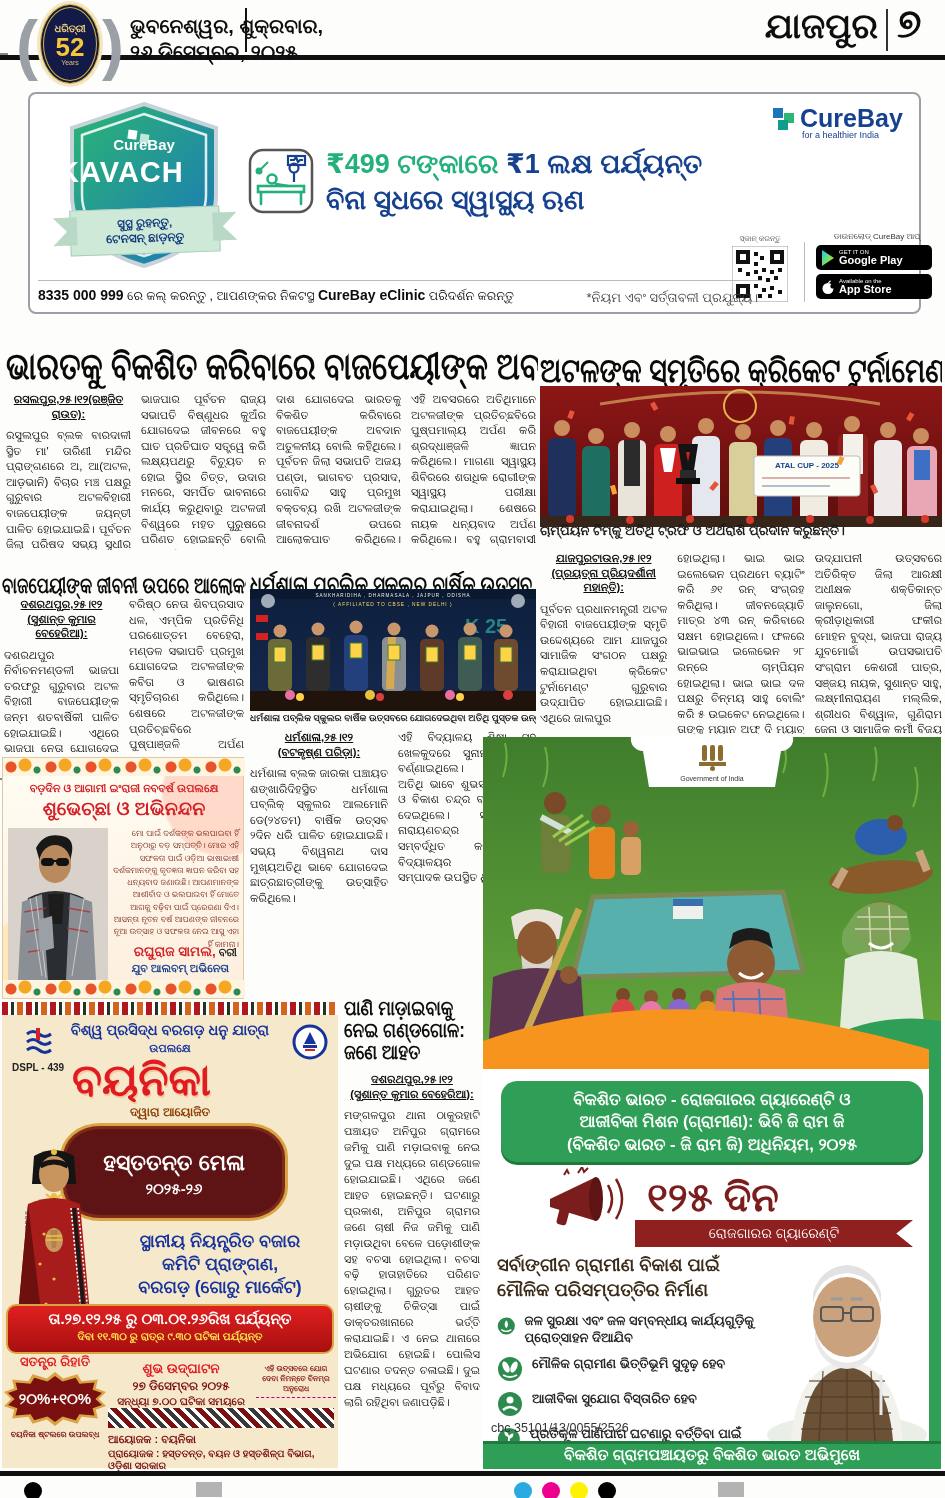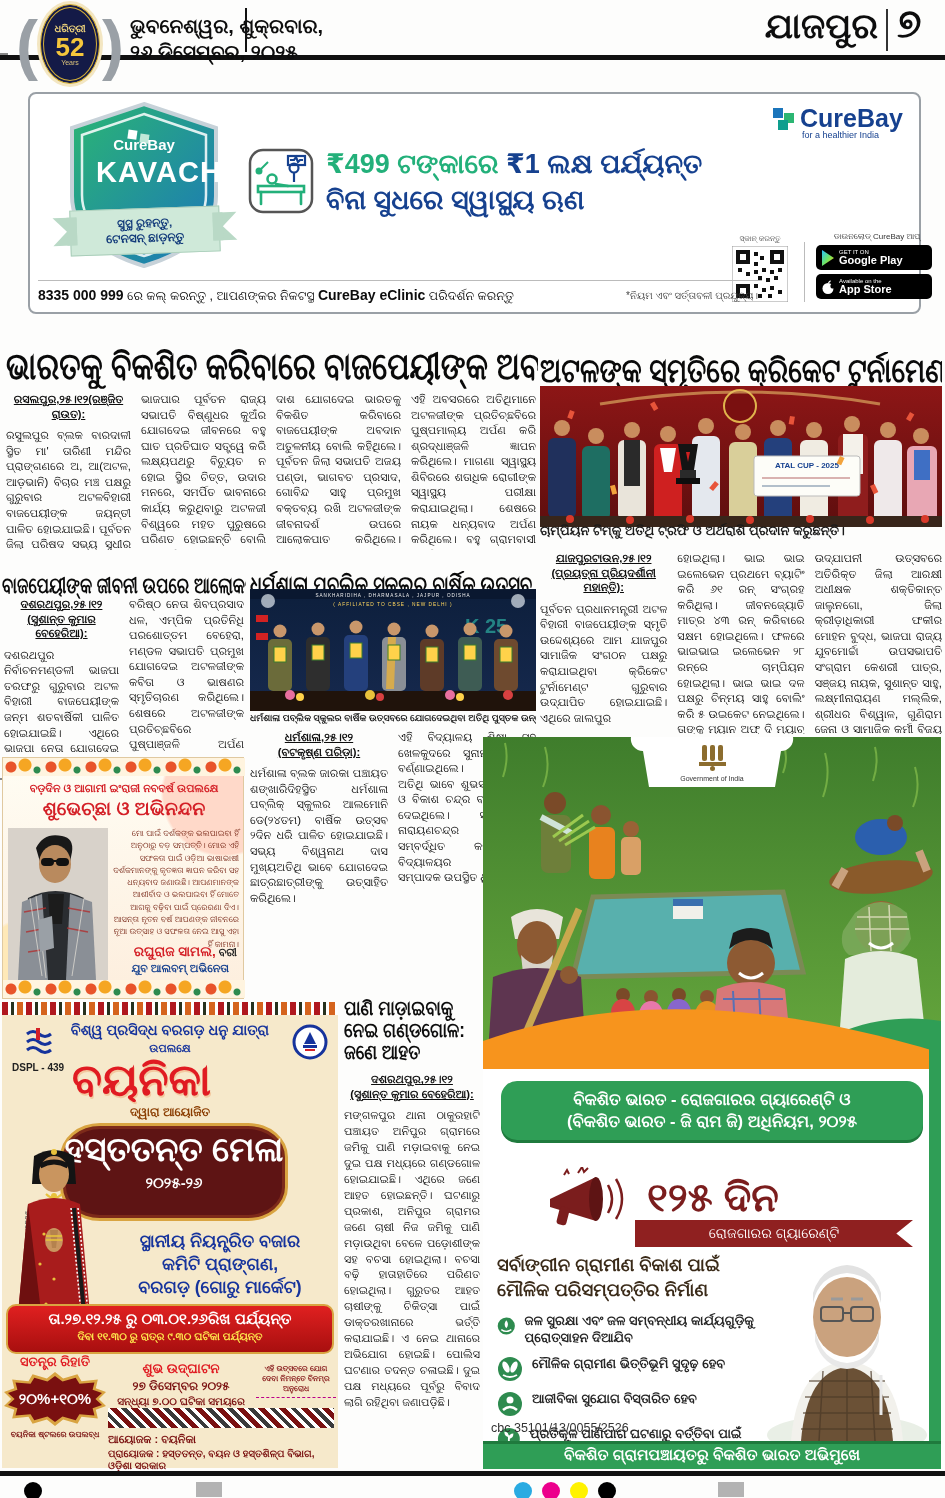--- a/index.html
+++ b/index.html
@@ -19,21 +19,21 @@
   .m-date{position:absolute;left:130px;top:13px;font-weight:bold;font-size:20px;line-height:1.3;}
   .m-div{position:absolute;left:245px;top:8px;width:2px;height:44px;background:#111;}
   .m-city{position:absolute;left:640px;top:6px;width:238px;text-align:right;font-size:35px;font-weight:bold;}
   .m-citydiv{position:absolute;left:886px;top:9px;width:1.5px;height:42px;background:#333;}
   .m-page{position:absolute;left:897px;top:1px;font-size:40px;font-weight:bold;}
   .crop{position:absolute;background:#888;}
   
   .curebay{position:absolute;left:28px;top:92px;width:889px;height:218px;border:2px solid #9aa0a6;border-radius:8px;background:#fff;}
   .shield-wrap{position:absolute;left:28px;top:6px;width:172px;height:208px;}
   .sh-brand{position:absolute;left:0;top:36px;width:172px;text-align:center;color:#fff;font-weight:bold;font-size:15px;}
-  .sh-title{position:absolute;left:15px;top:56px;width:172px;text-align:center;color:#fff;font-weight:bold;font-size:29px;letter-spacing:1px;}
+  .sh-title{position:absolute;left:0;top:56px;width:172px;color:#fff;font-weight:bold;font-size:29px;letter-spacing:1px;}
   .sh-ribbon{position:absolute;left:12px;top:108px;width:148px;height:44px;background:#cfe9d9;border:1px solid #a9cdb9;
              display:flex;flex-direction:column;align-items:center;justify-content:center;transform:rotate(-2deg);}
   .sh-ribbon:before,.sh-ribbon:after{content:"";position:absolute;top:6px;border:14px solid #b9d9c6;}
   .sh-ribbon:before{left:-18px;border-right-width:10px;border-left-color:transparent;}
   .sh-ribbon:after{right:-18px;border-left-width:10px;border-right-color:transparent;}
   .sh-r1,.sh-r2{font-size:12px;font-weight:bold;color:#123a7a;line-height:1.25;position:relative;z-index:2;}
   .cb-icon{position:absolute;left:218px;top:54px;}
   .cb-offer{position:absolute;left:296px;top:52px;width:420px;line-height:1.35;}
   .cb-l1{font-size:27px;font-weight:bold;white-space:nowrap;}
   .cb-green{color:#23b07a;}
@@ -48,21 +48,21 @@
   .cb-vline{position:absolute;left:774px;top:148px;width:1px;height:60px;background:#bbb;}
   .cb-dl{position:absolute;left:786px;top:138px;width:122px;}
   .dl-label{font-size:8px;color:#333;text-align:center;margin-bottom:3px;}
   .badge{width:116px;height:25px;background:#000;border-radius:5px;color:#fff;display:flex;align-items:center;gap:4px;padding:0 5px;box-sizing:border-box;margin-bottom:4px;}
   .badge .bt{display:flex;flex-direction:column;line-height:1;}
   .badge .t1{font-size:6px;}
   .badge .t2{font-size:11px;font-weight:bold;}
   .cb-bottom{position:absolute;left:8px;top:186px;width:724px;border-top:1.5px solid #bbb;padding-top:6px;
              font-size:12.5px;display:flex;justify-content:space-between;align-items:flex-start;}
   .hotline b{font-size:14px;}
-  .terms{font-size:10px;color:#444;padding-right:4px;margin-top:3px;}
+  .terms{font-size:13px;color:#444;padding-right:4px;margin-top:3px;}
   
   .headline{font-weight:bold;color:#0a0a0a;white-space:nowrap;overflow:hidden;}
   .h1{position:absolute;left:6px;top:325px;width:532px;font-size:30px;transform:scale(1,1.25);transform-origin:top left;}
   .h2{position:absolute;left:540px;top:330px;width:402px;font-size:27px;transform:scale(1,1.25);transform-origin:top left;}
   .h3{position:absolute;left:2px;top:556px;width:244px;font-size:16.5px;transform:scale(1,1.35);transform-origin:top left;}
   .h4{position:absolute;left:250px;top:553px;width:286px;font-size:18px;transform:scale(1,1.35);transform-origin:top left;}
   .cols{display:flex;gap:10px;overflow:hidden;}
   .col{flex:1;font-size:11.3px;line-height:1.38;text-align:justify;overflow:hidden;}
   .dateline{font-weight:bold;text-align:center;font-size:11.2px;text-decoration:underline;margin-bottom:7px;line-height:1.3;}
   .art1{position:absolute;left:6px;top:392px;width:530px;height:158px;}
@@ -101,21 +101,21 @@
       repeating-linear-gradient(90deg,#b0181f 0 6px,#fff 6px 9px,#27321f 9px 12px,#fff 12px 15px,#d5641e 15px 21px,#fff 21px 24px);}
   .oipr{position:absolute;left:-30px;top:250px;width:110px;transform:rotate(-90deg);font-size:7.5px;color:#555;letter-spacing:.5px;}
   .b-dspl{position:absolute;left:10px;top:24px;text-align:center;}
   .b-dspl-code{font-size:10px;font-weight:bold;color:#222;margin-top:2px;}
   .b-odisha{position:absolute;right:10px;top:22px;}
   .b-line1{position:absolute;left:40px;top:20px;width:256px;text-align:center;font-size:14.5px;font-weight:bold;color:#16339c;}
   .b-line2{position:absolute;left:40px;top:40px;width:256px;text-align:center;font-size:11px;font-weight:bold;color:#16339c;}
   .b-brand{position:absolute;left:0;top:53px;width:279px;text-align:center;font-size:44px;font-weight:bold;color:#e01b22;text-shadow:1px 2px 0 #f3c9a0;}
   .b-by{position:absolute;left:0;top:103px;width:336px;text-align:center;font-size:12px;font-weight:bold;color:#8a3c00;}
   .b-badge{position:absolute;left:58px;top:121px;width:222px;height:92px;background:#5e1414;border:3px solid #d9a441;border-radius:40px 40px 40px 40px / 34px;box-shadow:inset 0 0 0 3px #7d2a1a;text-align:center;}
-  .b-ev{color:#fff;font-weight:bold;font-size:34px;margin-top:4px;}
+  .b-ev{color:#fff;font-weight:bold;font-size:22px;margin-top:24px;}
   .b-yr{color:#fff;font-weight:bold;font-size:15px;margin-top:4px;}
   .b-photo{position:absolute;left:2px;top:142px;width:100px;height:192px;}
   .b-venue{position:absolute;left:104px;top:228px;width:228px;text-align:center;font-size:17.5px;font-weight:bold;color:#16339c;line-height:1.3;}
   .b-datebar{position:absolute;left:4px;top:302px;width:328px;height:50px;background:linear-gradient(#e02020,#a80f0f);border:2px solid #d9a441;border-radius:10px;box-sizing:border-box;text-align:center;}
   .b-d1{color:#fff;font-weight:bold;font-size:15px;margin-top:4px;}
   .b-d2{color:#ffe84d;font-weight:bold;font-size:10.5px;margin-top:2px;}
   .b-inaug{position:absolute;left:104px;top:358px;width:150px;text-align:center;line-height:1.35;}
   .b-i1{color:#e01b22;font-weight:bold;font-size:13.5px;}
   .b-i2{color:#7a1010;font-weight:bold;font-size:12px;}
   .b-i3{color:#7a1010;font-weight:bold;font-size:10.5px;}
@@ -720,20 +720,21 @@
           </g>
         <path d="M386 206 q12 10 24 0" stroke="#fff" stroke-width="3" fill="none"></path>
         <path d="M362 222 q36 -16 72 0 l12 110 l-92 0 z" fill="#e4ecdc"></path>
       </g>
       <path d="M300 332 C350 286 410 276 458 284 L458 332 Z" fill="#2f9e56"></path>
       <path d="M0 304 C130 258 280 262 458 316 L458 332 L0 332 Z" fill="#f7941d"></path>
     </svg>
     <div class="gv-side"></div>
     <div class="gv-box">
       <div>ବିକଶିତ ଭାରତ - ରୋଜଗାରର ଗ୍ୟାରେଣ୍ଟି ଓ</div>
+      <div>ଆଜୀବିକା ମିଶନ (ଗ୍ରାମୀଣ): ଭିବି ଜି ରାମ ଜି</div>
       <div>(ବିକଶିତ ଭାରତ - ଜି ରାମ ଜି) ଅଧିନିୟମ, ୨୦୨୫</div>
     </div>
     <div class="gv-days-row">
       <svg width="95" height="62" viewBox="0 0 95 62">
         <polygon points="12,32 58,10 58,54 12,40" fill="#7b1d1d"></polygon>
         <ellipse cx="58" cy="32" rx="7" ry="22" fill="#5e1414"></ellipse>
         <rect x="20" y="40" width="10" height="18" rx="3" fill="#7b1d1d" transform="rotate(14 25 49)"></rect>
         <g stroke="#7b1d1d" stroke-width="2.5" fill="none">
             <path d="M70 18 q8 14 0 28"></path>
             <path d="M78 12 q12 20 0 40"></path>

